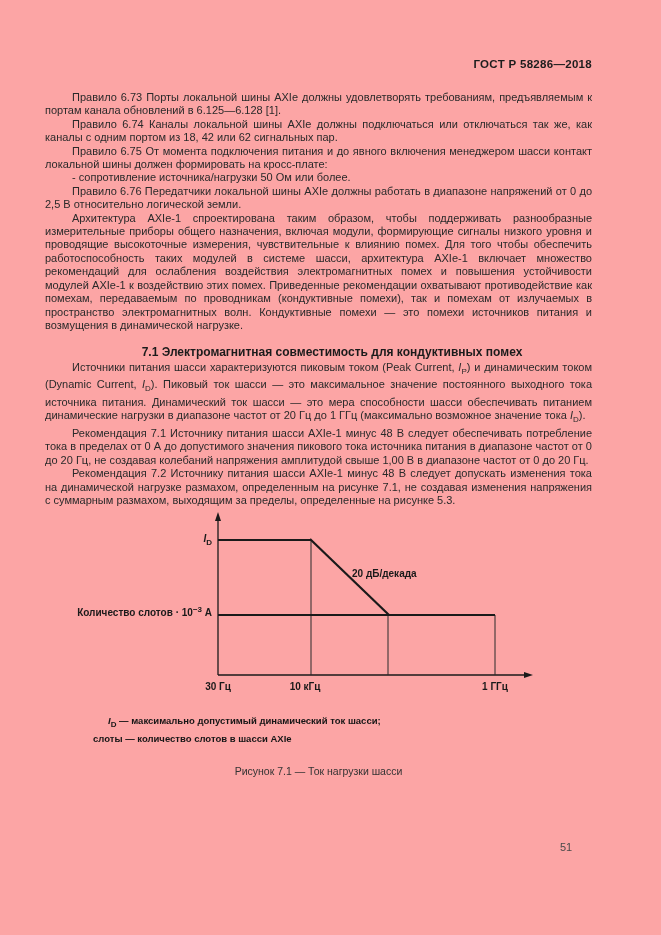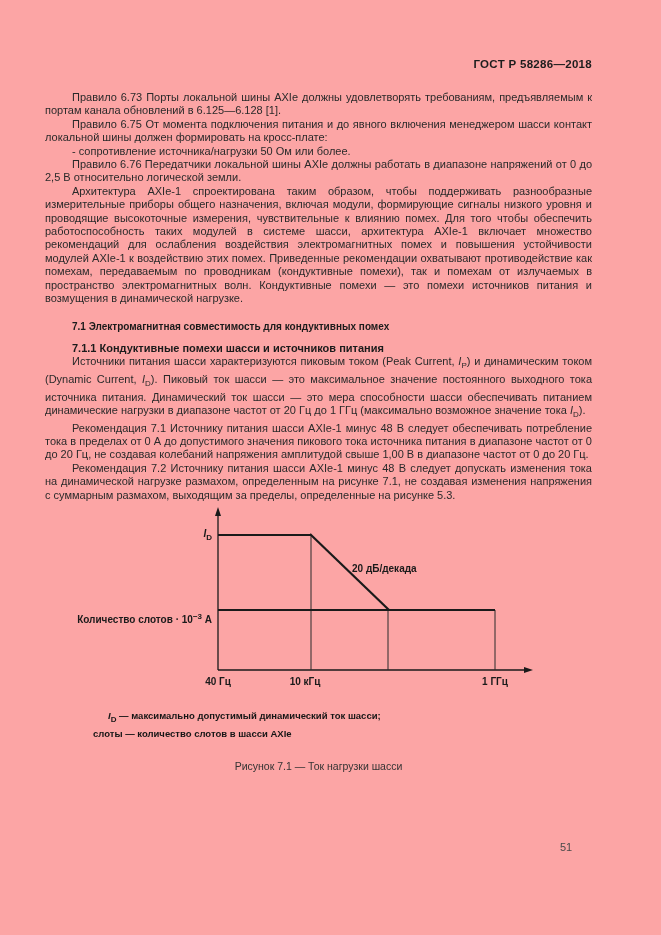--- a/index.html
+++ b/index.html
@@ -28,22 +28,23 @@
     color:#2a2a2a;
   }
   p.dash{ text-align:left; }
   h1.sec{
     margin:21px 0 11px 0;
     font-size:13px;line-height:15px;font-weight:bold;color:#1b1b1b;
     text-indent:27px;
   }
   h2.sub{
     margin:14px 0 1px 0;
-    font-size:10px;line-height:13.4px;font-weight:bold;color:#1b1b1b;
+    font-size:12px;line-height:13.4px;font-weight:bold;color:#1b1b1b;
     text-indent:27px;
+    text-align:center;
   }
   h3.sub{
     margin:9px 0 0 0;
     font-size:11px;line-height:13.4px;font-weight:bold;color:#1b1b1b;
     text-indent:27px;
   }
   sub,sup{font-size:8px;}
   
   .figure-wrap{position:relative;margin-top:5px;width:547px;height:190px;}
   .figure-wrap svg{position:absolute;left:0;top:0;}
@@ -73,29 +74,29 @@
 </head>
 <body>
 
 <div class="page">
   <div class="content">
 
     <div class="doc-header">ГОСТ Р 58286—2018</div>
 
     <div class="body-text">
       <p class="para">Правило 6.73 Порты локальной шины AXIe должны удовлетворять требованиям, предъявляемым к портам канала обновлений в 6.125—6.128 [1].</p>
+      <p class="para">Правило 6.74 Каналы локальной шины AXIe должны подключаться или отключаться так же, как каналы с одним портом из 18, 42 или 62 сигнальных пар.</p>
       <p class="para">Правило 6.75 От момента подключения питания и до явного включения менеджером шасси контакт локальной шины должен формировать на кросс-плате:</p>
       <p class="para dash">- сопротивление источника/нагрузки 50 Ом или более.</p>
       <p class="para">Правило 6.76 Передатчики локальной шины AXIe должны работать в диапазоне напряжений от 0 до 2,5 В относительно логической земли.</p>
 
 
       <p class="para">Архитектура AXIe-1 спроектирована таким образом, чтобы поддерживать разнообразные измерительные приборы общего назначения, включая модули, формирующие сигналы низкого уровня и проводящие высокоточные измерения, чувствительные к влиянию помех. Для того чтобы обеспечить работоспособность таких модулей в системе шасси, архитектура AXIe-1 включает множество рекомендаций для ослабления воздействия электромагнитных помех и повышения устойчивости модулей AXIe-1 к воздействию этих помех. Приведенные рекомендации охватывают противодействие как помехам, передаваемым по проводникам (кондуктивные помехи), так и помехам от излучаемых в пространство электромагнитных волн. Кондуктивные помехи — это помехи источников питания и возмущения в динамической нагрузке.</p>
 
       <h2 class="sub">7.1 Электромагнитная совместимость для кондуктивных помех</h2>
-      <h3 class="sub">7.1.1 Кондуктивные помехи шасси и источников питания</h3>
 
       <p class="para">Источники питания шасси характеризуются пиковым током (Peak Current, <i>I</i><sub>P</sub>) и динамическим током (Dynamic Current, <i>I</i><sub>D</sub>). Пиковый ток шасси — это максимальное значение постоянного выходного тока источника питания. Динамический ток шасси — это мера способности шасси обеспечивать питанием динамические нагрузки в диапазоне частот от 20 Гц до 1 ГГц (максимально возможное значение тока <i>I</i><sub>D</sub>).</p>
       <p class="para">Рекомендация 7.1 Источнику питания шасси AXIe-1 минус 48 В следует обеспечивать потребление тока в пределах от 0 А до допустимого значения пикового тока источника питания в диапазоне частот от 0 до 20 Гц, не создавая колебаний напряжения амплитудой свыше 1,00 В в диапазоне частот от 0 до 20 Гц.</p>
       <p class="para">Рекомендация 7.2 Источнику питания шасси AXIe-1 минус 48 В следует допускать изменения тока на динамической нагрузке размахом, определенным на рисунке 7.1, не создавая изменения напряжения с суммарным размахом, выходящим за пределы, определенные на рисунке 5.3.</p>
 
       <div class="figure-wrap">
         <svg width="547" height="190" viewBox="0 0 547 190">
 
           <line x1="173" y1="163" x2="173" y2="7" stroke="#1a1a1a" stroke-width="1.3"></line>
           <polygon points="170,9 176,9 173,0" fill="#1a1a1a"></polygon>
@@ -105,23 +106,23 @@
 
           <line x1="266" y1="28" x2="266" y2="163" stroke="#2a2a2a" stroke-width="1"></line>
           <line x1="343" y1="103" x2="343" y2="163" stroke="#2a2a2a" stroke-width="1"></line>
           <line x1="450" y1="103" x2="450" y2="163" stroke="#2a2a2a" stroke-width="1"></line>
 
           <line x1="173" y1="28" x2="266" y2="28" stroke="#1a1a1a" stroke-width="2.2"></line>
           <line x1="265" y1="27" x2="344" y2="103" stroke="#1a1a1a" stroke-width="2.2"></line>
           <line x1="173" y1="103" x2="450" y2="103" stroke="#1a1a1a" stroke-width="2.2"></line>
         </svg>
         <div class="chart-label lbl-right" style="left:120px;top:21px;width:47px;"><i>I</i><sub>D</sub></div>
-        <div class="chart-label lbl-right" style="left:0px;top:104px;width:167px;">Количество слотов · 10<sup>−3</sup> А</div>
+        <div class="chart-label lbl-right" style="left:0px;top:92px;width:167px;">Количество слотов · 10<sup>−3</sup> А</div>
         <div class="chart-label" style="left:307px;top:56px;">20 дБ/декада</div>
-        <div class="chart-label lbl-center" style="left:143px;top:169px;width:60px;">40 Гц</div>
+        <div class="chart-label lbl-center" style="left:143px;top:169px;width:60px;">30 Гц</div>
         <div class="chart-label lbl-center" style="left:230px;top:169px;width:60px;">10 кГц</div>
         <div class="chart-label lbl-center" style="left:420px;top:169px;width:60px;">1 ГГц</div>
       </div>
 
       <div class="fig-legend">
         <div class="l1"><i>I</i><sub>D</sub> — максимально допустимый динамический ток шасси;</div>
         <div class="l2">слоты — количество слотов в шасси AXIe</div>
       </div>
 
       <div class="fig-caption">Рисунок 7.1 — Ток нагрузки шасси</div>

